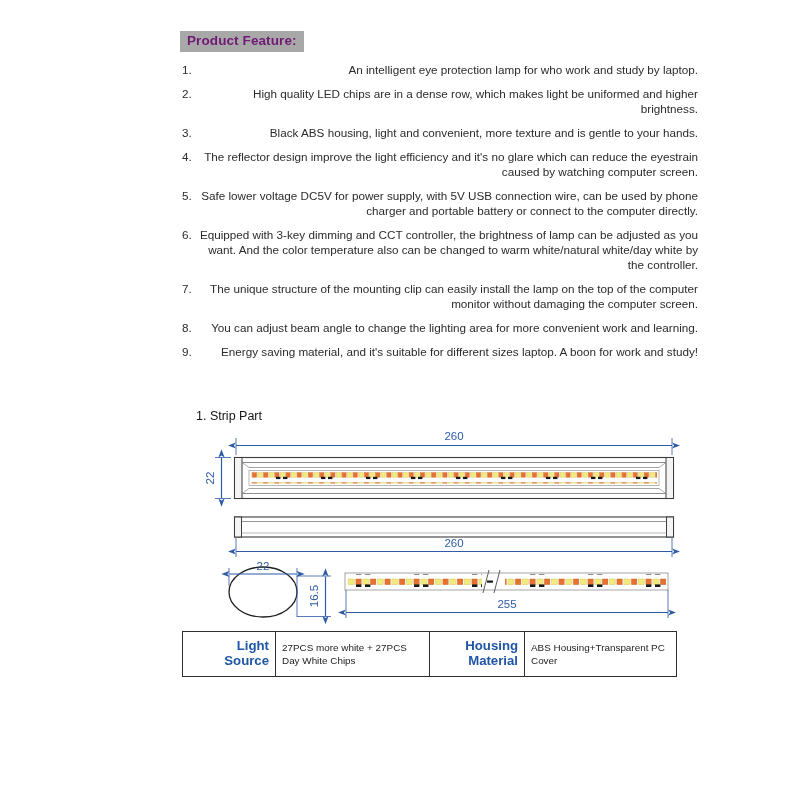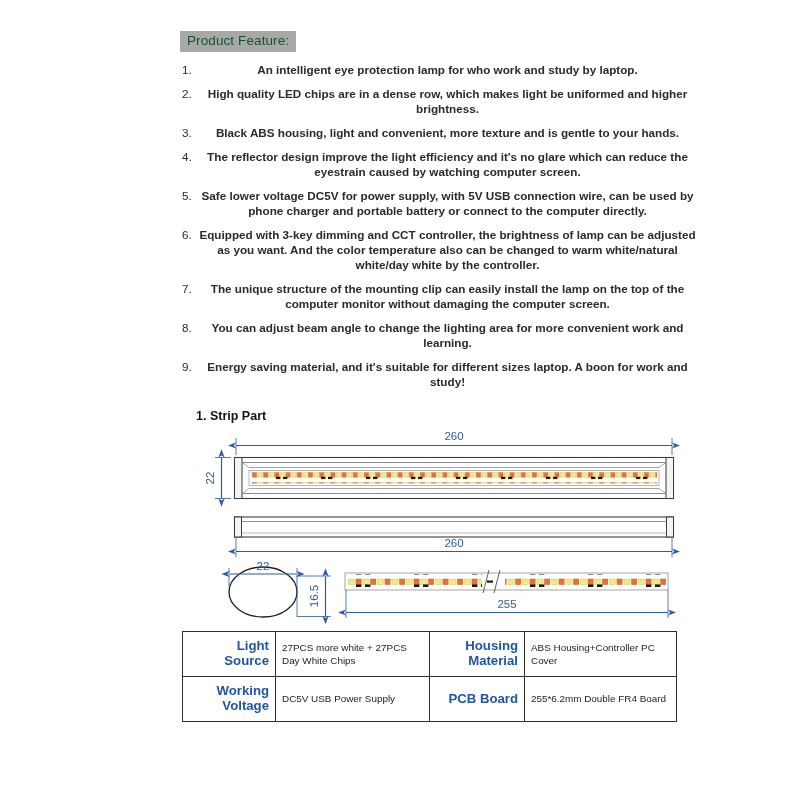--- a/index.html
+++ b/index.html
@@ -18,36 +18,36 @@
 
   .page {
     position: absolute;
     inset: 0;
   }
 
   
   .section-heading {
     position: absolute;
     background: #a8a8a8;
-    color: #14532d;
-    font-weight: normal;
+    color: #701a75;
+    font-weight: bold;
     font-size: 13.5px;
     letter-spacing: 0.1px;
     padding: 3px 7px 4px 7px;
     line-height: 1.05;
     white-space: nowrap;
   }
   #feature-heading { left: 180px; top: 31px; }
   #params-heading  { left: 180px; top: 378px; }
 
   .subheading {
     position: absolute;
     left: 196px;
     top: 409px;
-    font-weight: bold;
+    font-weight: normal;
     font-size: 12.5px;
     color: #141414;
     white-space: nowrap;
   }
 
   
   .feature-list {
     position: absolute;
     left: 182px;
     top: 62px;
@@ -61,22 +61,21 @@
     color: #2b2b2b;
     margin-bottom: 8.6px;
   }
   .feature-num {
     flex: 0 0 auto;
     width: 15px;
     text-align: left;
   }
   .feature-text {
     flex: 1 1 auto;
-    text-align: center;
-    font-weight: bold;
+    text-align: right;
   }
 
   
   .drawing {
     position: absolute;
     left: 0;
     top: 0;
     width: 800px;
     height: 800px;
     pointer-events: none;
@@ -287,24 +286,18 @@
       <col class="col-l1">
         <col class="col-v1">
         <col class="col-l2">
         <col class="col-v2">
     </colgroup>
     <tbody>
       <tr>
         <td class="label">Light Source</td>
         <td class="value">27PCS more white + 27PCS Day White Chips</td>
         <td class="label">Housing Material</td>
-        <td class="value">ABS Housing+Controller PC Cover</td>
-      </tr>
-      <tr>
-        <td class="label">Working Voltage</td>
-        <td class="value">DC5V USB Power Supply</td>
-        <td class="label">PCB Board</td>
-        <td class="value">255*6.2mm Double FR4 Board</td>
+        <td class="value">ABS Housing+Transparent PC Cover</td>
       </tr>
     </tbody>
   </table>
 
 </div>
 
 </body></html>

